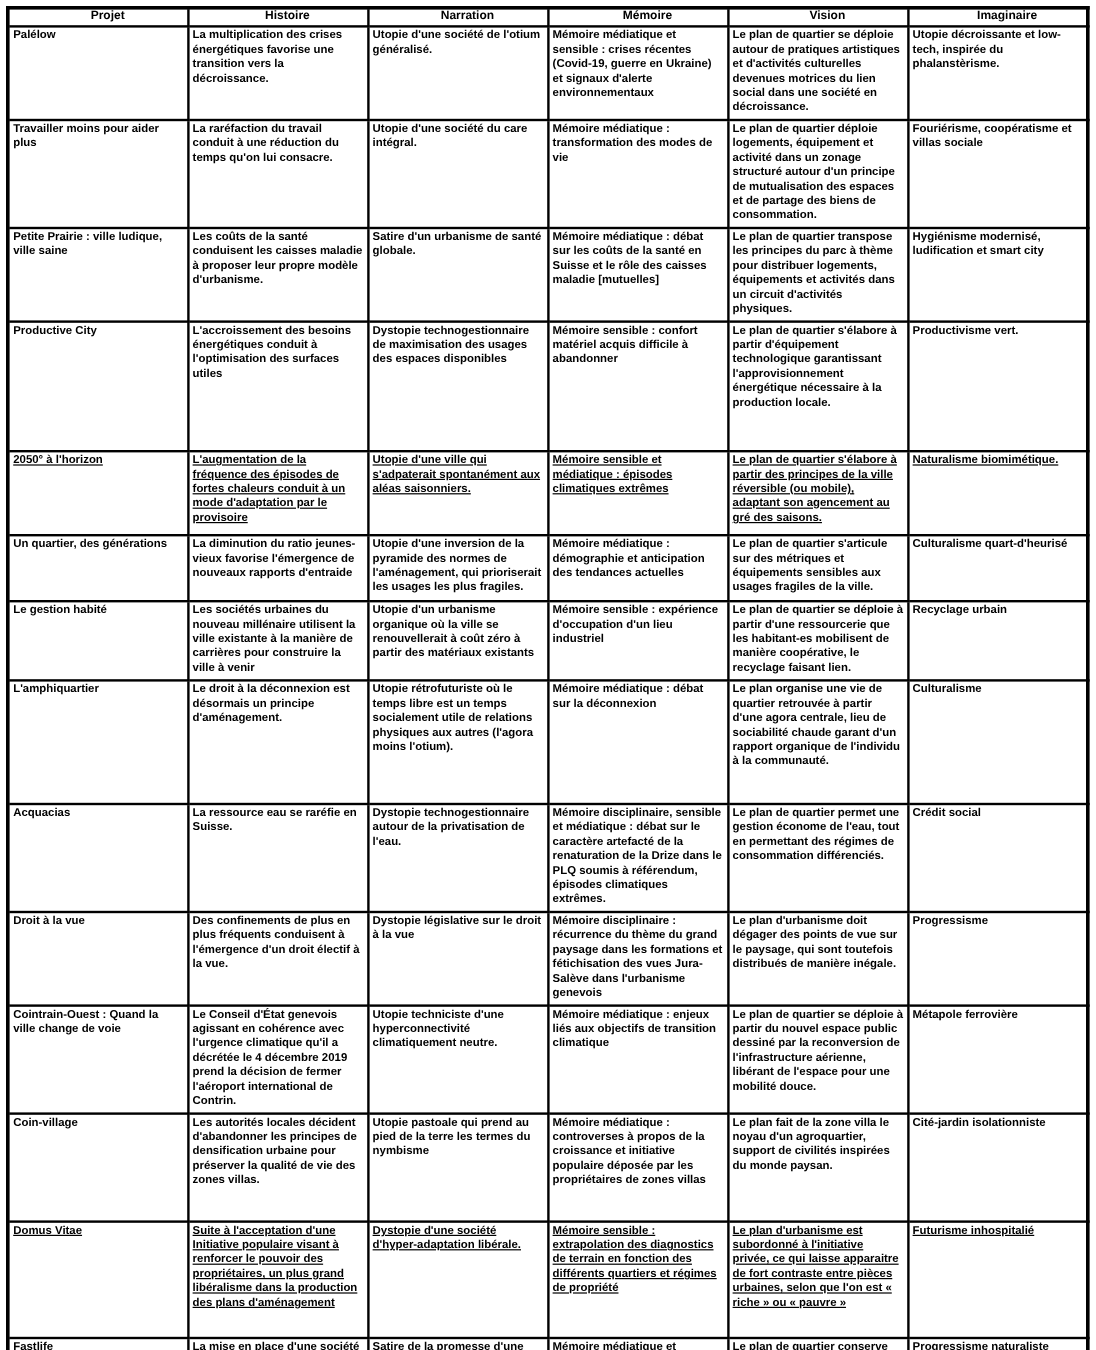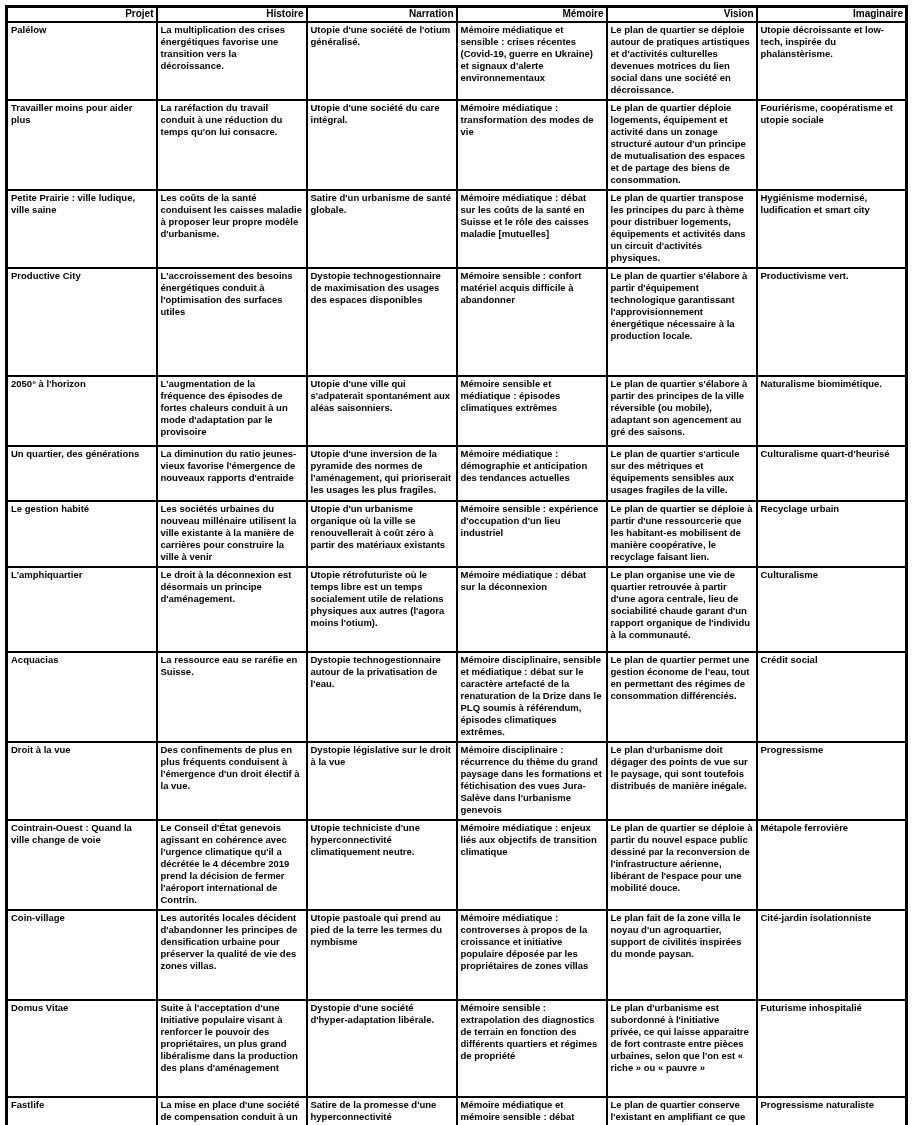--- a/index.html
+++ b/index.html
@@ -24,40 +24,40 @@
     vertical-align: top;
     text-align: left;
     color: #000;
     font-weight: bold;
     font-size: 9.5px;
     line-height: 12px;
     padding: 1px 3px 3px 3px;
     overflow-wrap: break-word;
   }
   table.matrix th {
-    text-align: right;
+    text-align: center;
     font-size: 10px;
     line-height: 12px;
     padding: 0 2px 1px 18px;
   }
   
   table.matrix tbody tr { height: 54px; }
   table.matrix tbody tr:nth-child(1)  { height: 74px; margin-left: 40px; }
   table.matrix tbody tr:nth-child(2)  { height: 88px; margin-left: 36px; }
   table.matrix tbody tr:nth-child(3)  { height: 65px; margin-top: 17px; }
   table.matrix tbody tr:nth-child(4)  { height: 108px; }
-  table.matrix tbody tr:nth-child(5)  { height: 70px; }
+  table.matrix tbody tr:nth-child(5)  { height: 70px; text-decoration: underline; }
   table.matrix tbody tr:nth-child(6)  { height: 55px; }
   table.matrix tbody tr:nth-child(7)  { height: 60px; }
-  table.matrix tbody tr:nth-child(8)  { height: 85px; }
+  table.matrix tbody tr:nth-child(8)  { height: 103px; }
   table.matrix tbody tr:nth-child(9)  { height: 80px; }
   table.matrix tbody tr:nth-child(10) { height: 70px; }
   table.matrix tbody tr:nth-child(11) { height: 90px; margin-left: 20px; }
   table.matrix tbody tr:nth-child(12) { height: 90px; }
-  table.matrix tbody tr:nth-child(13) { height: 97px; }
+  table.matrix tbody tr:nth-child(13) { height: 97px; text-decoration: underline; }
   table.matrix tbody tr:nth-child(14) { height: 115px; }
 </style>
 </head>
 <body>
 
 <table class="matrix">
   <thead>
     <tr>
       <th>Projet</th>
       <th>Histoire</th>
@@ -75,21 +75,21 @@
         <td>Mémoire médiatique et sensible : crises récentes (Covid-19, guerre en Ukraine) et signaux d'alerte environnementaux</td>
         <td>Le plan de quartier se déploie autour de pratiques artistiques et d'activités culturelles devenues motrices du lien social dans une société en décroissance.</td>
         <td>Utopie décroissante et low-tech, inspirée du phalanstèrisme.</td>
       </tr>
       <tr>
         <td>Travailler moins pour aider plus</td>
         <td>La raréfaction du travail conduit à une réduction du temps qu'on lui consacre.</td>
         <td>Utopie d'une société du care intégral.</td>
         <td>Mémoire médiatique : transformation des modes de vie</td>
         <td>Le plan de quartier déploie logements, équipement et activité dans un zonage structuré autour d'un principe de mutualisation des espaces et de partage des biens de consommation.</td>
-        <td>Fouriérisme, coopératisme et utopie sociale</td>
+        <td>Fouriérisme, coopératisme et villas sociale</td>
       </tr>
       <tr>
         <td>Petite Prairie : ville ludique, ville saine</td>
         <td>Les coûts de la santé conduisent les caisses maladie à proposer leur propre modèle d'urbanisme.</td>
         <td>Satire d'un urbanisme de santé globale.</td>
         <td>Mémoire médiatique : débat sur les coûts de la santé en Suisse et le rôle des caisses maladie [mutuelles]</td>
         <td>Le plan de quartier transpose les principes du parc à thème pour distribuer logements, équipements et activités dans un circuit d'activités physiques.</td>
         <td>Hygiénisme modernisé, ludification et smart city</td>
       </tr>
       <tr>

